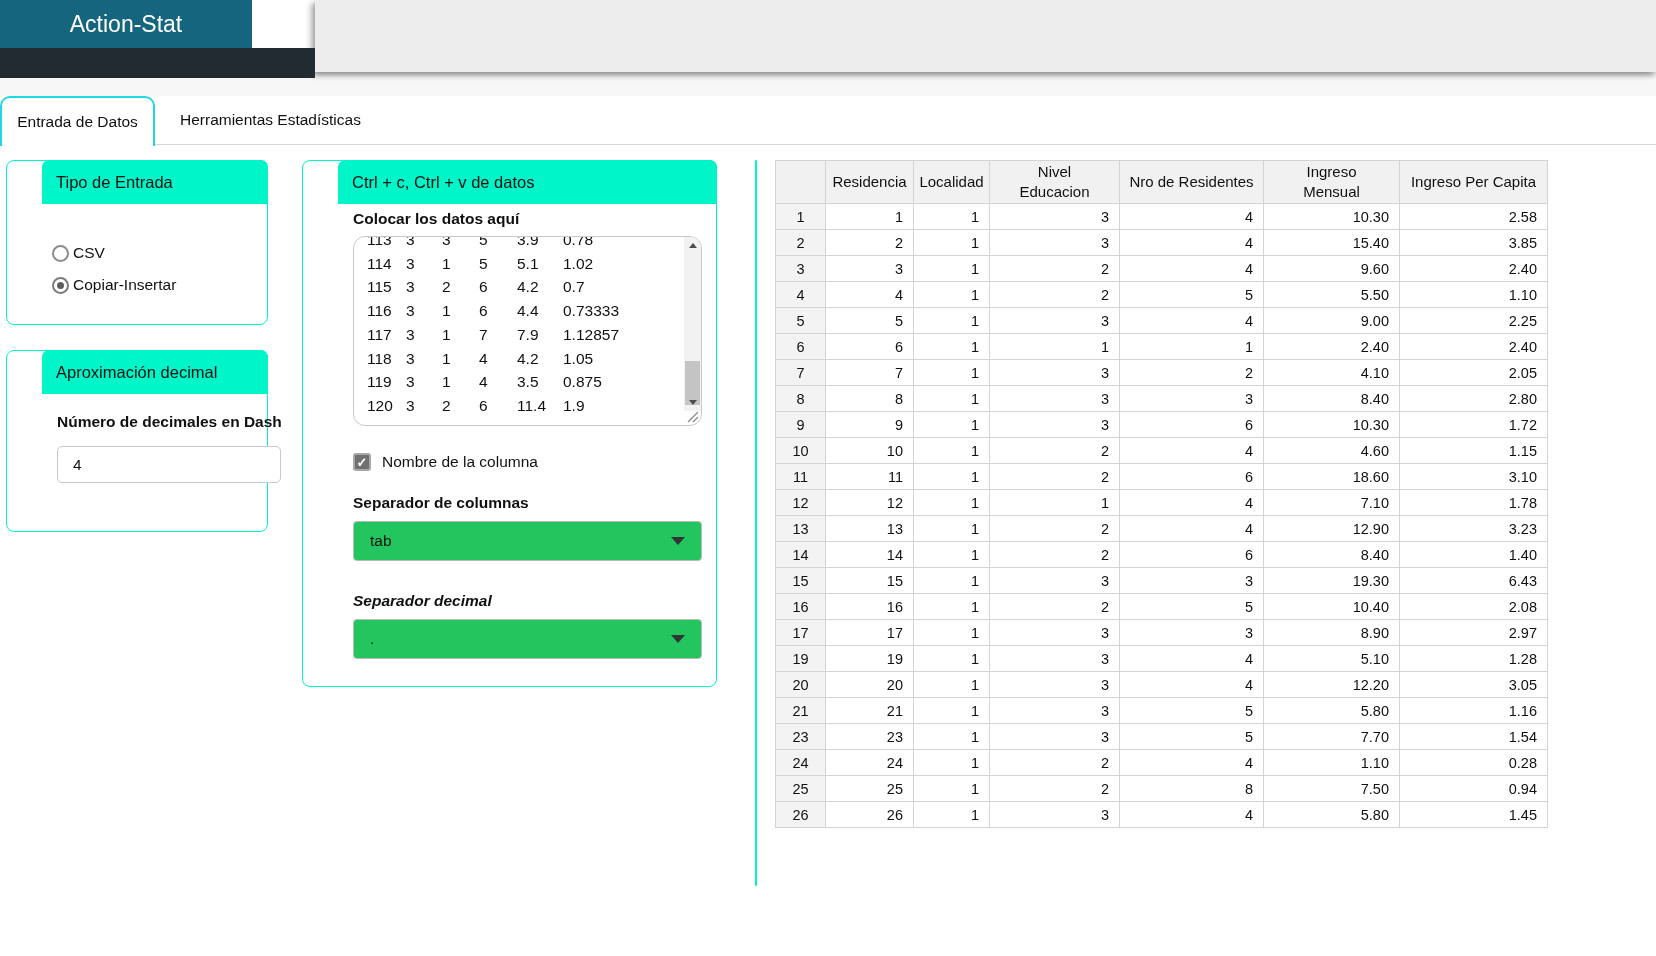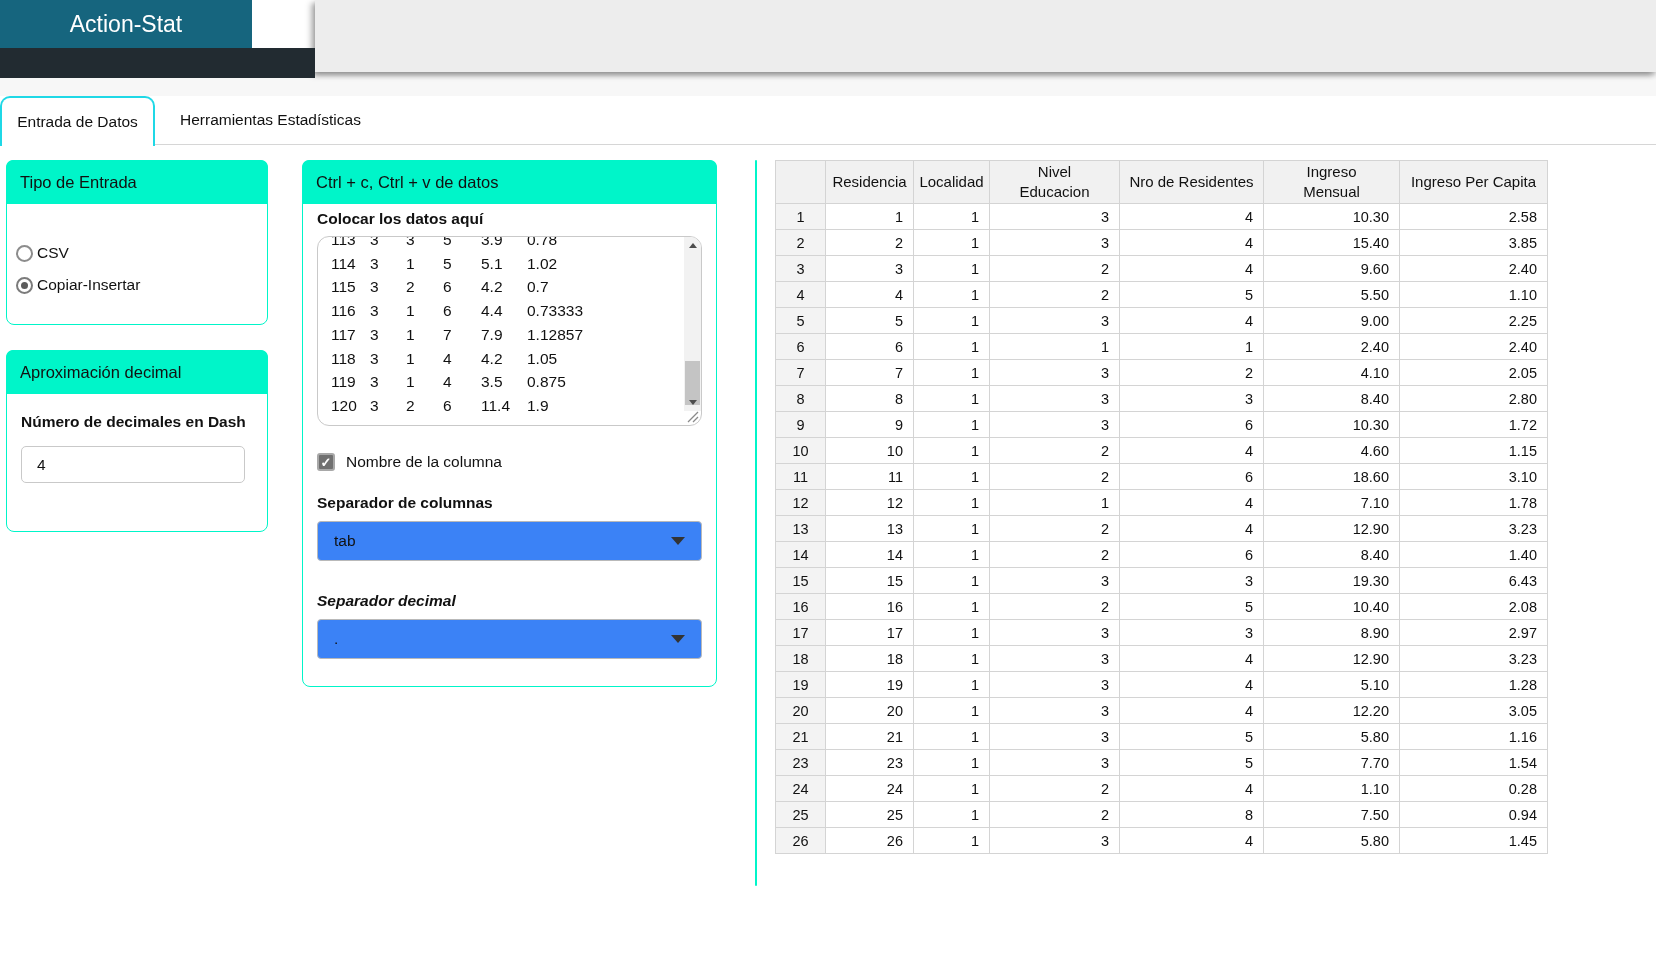--- a/index.html
+++ b/index.html
@@ -21,21 +21,21 @@
 
   
   .tab-rest{position:absolute; left:155px; top:96px; width:1501px; height:49px; background:#fff;
     border-bottom:1px solid #d6d6d6; display:flex; align-items:center; z-index:4;}
   .tab-rest .tab-label{padding-left:25px; font-size:15.5px;}
   .tab-active{position:absolute; left:0; top:96px; width:155px; height:50px; background:#fff;
     border:2px solid var(--tab-accent); border-bottom:none; border-radius:10px 10px 0 0;
     display:flex; align-items:center; justify-content:center; font-size:15.5px; z-index:5;}
 
   
-  .card{position:absolute; background:#fff; border:1px solid var(--accent); border-radius:8px;}
+  .card{position:absolute; background:#fff; border:1px solid var(--accent); border-radius:8px;padding-left:36px;}
   .card-header{height:44px; background:var(--accent); border-radius:7px 7px 0 0; display:flex; align-items:center;
     padding-left:14px; font-size:16.5px; margin:-1px -1px 0 -1px;}
   #card-input-type{left:6px; top:160px; width:262px; height:165px;}
   #card-decimal{left:6px; top:350px; width:262px; height:182px;}
   #card-paste{left:302px; top:160px; width:415px; height:527px;}
   .card-body{padding:0 14px;}
 
   
   .radio-group{padding:40px 0 0 9px;}
   .radio-row{display:flex; align-items:center; gap:4px; margin-bottom:14px; cursor:pointer;}
@@ -65,21 +65,21 @@
 
   .chk-row{display:flex; align-items:center; gap:11px; margin-top:26px; height:20px; cursor:pointer;}
   .checkbox{width:18px; height:18px; border:2px solid #b0b0b0; border-radius:3px; background:#fff;
     display:flex; align-items:center; justify-content:center;}
   .checkbox.checked{background:#707070; border-color:#a8a8a8;}
   .checkbox .mark{color:#fff; font-size:13px; font-weight:bold; line-height:1;}
   .chk-label{font-size:15.5px;}
 
   .sep-label{font-weight:bold; font-size:15.5px; margin-top:22px;}
   .sep-label.second{margin-top:31px;font-style:italic;}
-  .dropdown{margin-top:9px; height:40px; border:1px solid #b9b9b9; border-radius:4px; background:#3b82f6;
+  .dropdown{margin-top:9px; height:40px; border:1px solid #b9b9b9; border-radius:4px; background:#22c55e;
     display:flex; align-items:center; justify-content:space-between; padding:0 16px; font-size:15.5px; cursor:pointer;}
   .caret{width:0; height:0; border-left:7px solid transparent; border-right:7px solid transparent; border-top:8px solid #333;}
 
   
   .vline{position:absolute; left:755px; top:160px; width:2px; height:726px; background:var(--accent); border-radius:2px; z-index:0;}
 
   
   #data-table{position:absolute; left:775px; top:160px; border-collapse:collapse; table-layout:fixed; background:#fff;}
   #data-table th, #data-table td{border:1px solid var(--tbl-border); font-size:14.5px; color:#111; overflow:hidden;}
   #data-table th{background:var(--tbl-head); font-weight:400; text-align:center; height:43px; font-size:15px; line-height:1.35;}
@@ -353,29 +353,20 @@
         <tr>
           <td class="rownum">17</td>
           <td class="datacell">17</td>
           <td class="datacell">1</td>
           <td class="datacell">3</td>
           <td class="datacell">3</td>
           <td class="datacell">8.90</td>
           <td class="datacell">2.97</td>
         </tr>
         <tr>
-          <td class="rownum">18</td>
-          <td class="datacell">18</td>
-          <td class="datacell">1</td>
-          <td class="datacell">3</td>
-          <td class="datacell">4</td>
-          <td class="datacell">12.90</td>
-          <td class="datacell">3.23</td>
-        </tr>
-        <tr>
           <td class="rownum">19</td>
           <td class="datacell">19</td>
           <td class="datacell">1</td>
           <td class="datacell">3</td>
           <td class="datacell">4</td>
           <td class="datacell">5.10</td>
           <td class="datacell">1.28</td>
         </tr>
         <tr>
           <td class="rownum">20</td>

